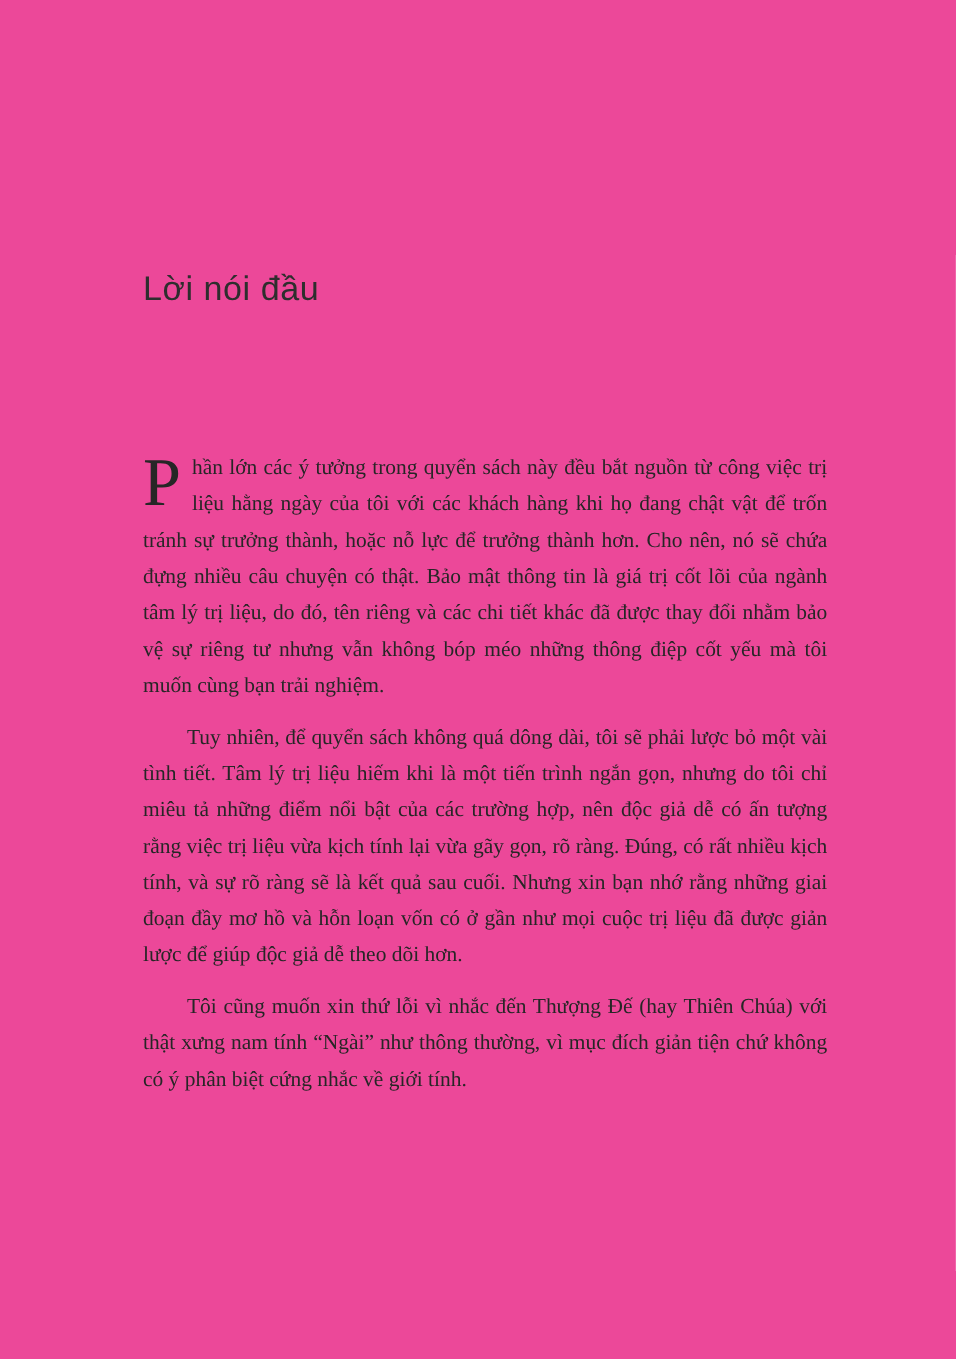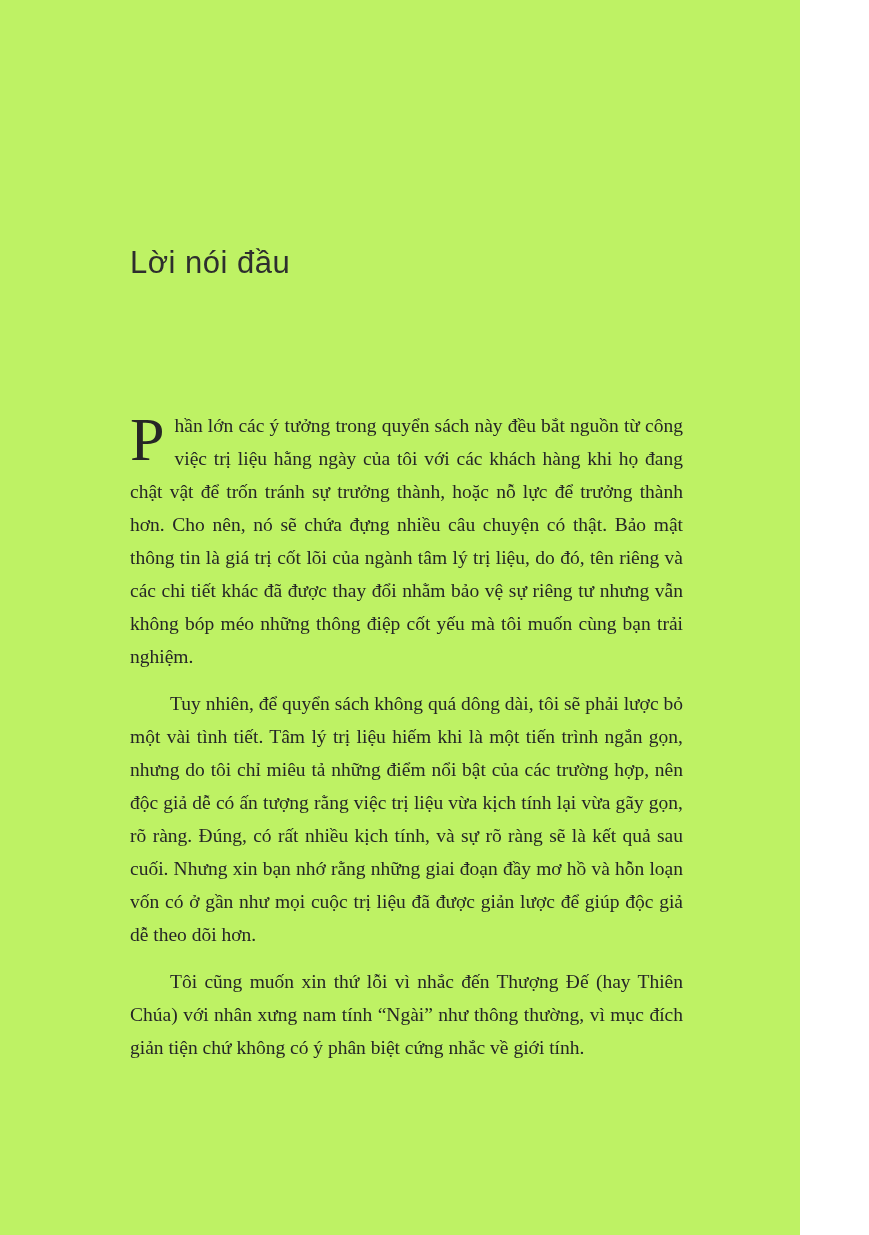--- a/index.html
+++ b/index.html
@@ -9,24 +9,24 @@
   }
   body {
     width: 869px;
     height: 1235px;
     overflow: hidden;
     font-family: "Liberation Serif", serif;
     color: #262626;
   }
   .page {
     box-sizing: border-box;
-    width: 800px;
+    width: 869px;
     height: 1235px;
     padding: 0 117px 0 130px;
-    background: #bef264;
+    background: #ec4899;
   }
   .title {
     margin: 0;
     padding-top: 245px;
     font-family: "Liberation Sans", sans-serif;
     font-weight: 300;
     font-size: 31px;
     letter-spacing: 0.5px;
     color: #2e2e2e;
   }
@@ -62,15 +62,15 @@
 <body>
 
 <div class="page">
   <h1 class="title">Lời nói đầu</h1>
 
   <div class="body-text">
     <p class="para first"><span class="dropcap">P</span><span>hần lớn các ý tưởng trong quyển sách này đều bắt nguồn từ công việc trị liệu hằng ngày của tôi với các khách hàng khi họ đang chật vật để trốn tránh sự trưởng thành, hoặc nỗ lực để trưởng thành hơn. Cho nên, nó sẽ chứa đựng nhiều câu chuyện có thật. Bảo mật thông tin là giá trị cốt lõi của ngành tâm lý trị liệu, do đó, tên riêng và các chi tiết khác đã được thay đổi nhằm bảo vệ sự riêng tư nhưng vẫn không bóp méo những thông điệp cốt yếu mà tôi muốn cùng bạn trải nghiệm.</span></p>
 
     <p class="para indent">Tuy nhiên, để quyển sách không quá dông dài, tôi sẽ phải lược bỏ một vài tình tiết. Tâm lý trị liệu hiếm khi là một tiến trình ngắn gọn, nhưng do tôi chỉ miêu tả những điểm nổi bật của các trường hợp, nên độc giả dễ có ấn tượng rằng việc trị liệu vừa kịch tính lại vừa gãy gọn, rõ ràng. Đúng, có rất nhiều kịch tính, và sự rõ ràng sẽ là kết quả sau cuối. Nhưng xin bạn nhớ rằng những giai đoạn đầy mơ hồ và hỗn loạn vốn có ở gần như mọi cuộc trị liệu đã được giản lược để giúp độc giả dễ theo dõi hơn.</p>
 
-    <p class="para indent">Tôi cũng muốn xin thứ lỗi vì nhắc đến Thượng Đế (hay Thiên Chúa) với nhân xưng nam tính “Ngài” như thông thường, vì mục đích giản tiện chứ không có ý phân biệt cứng nhắc về giới tính.</p>
+    <p class="para indent">Tôi cũng muốn xin thứ lỗi vì nhắc đến Thượng Đế (hay Thiên Chúa) với thật xưng nam tính “Ngài” như thông thường, vì mục đích giản tiện chứ không có ý phân biệt cứng nhắc về giới tính.</p>
   </div>
 </div>
 
 </body></html>

